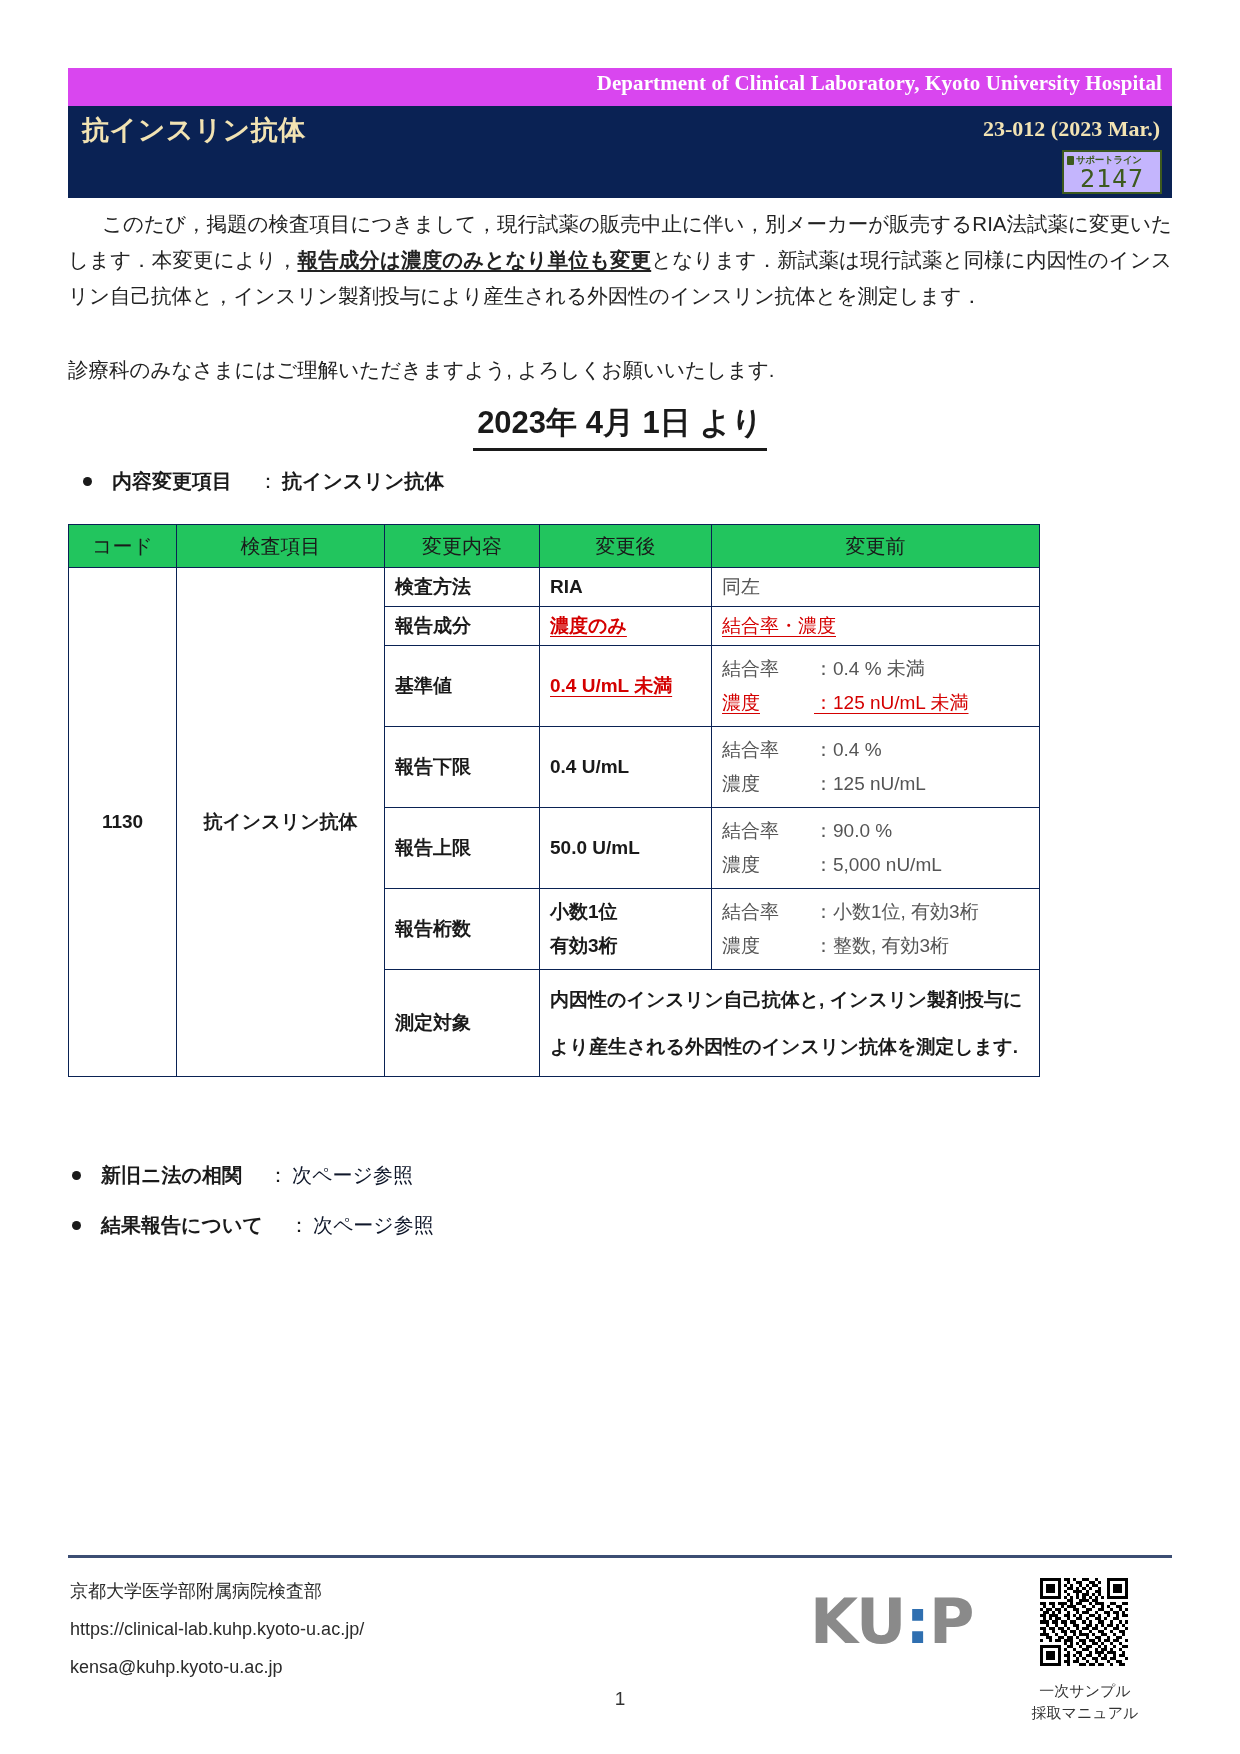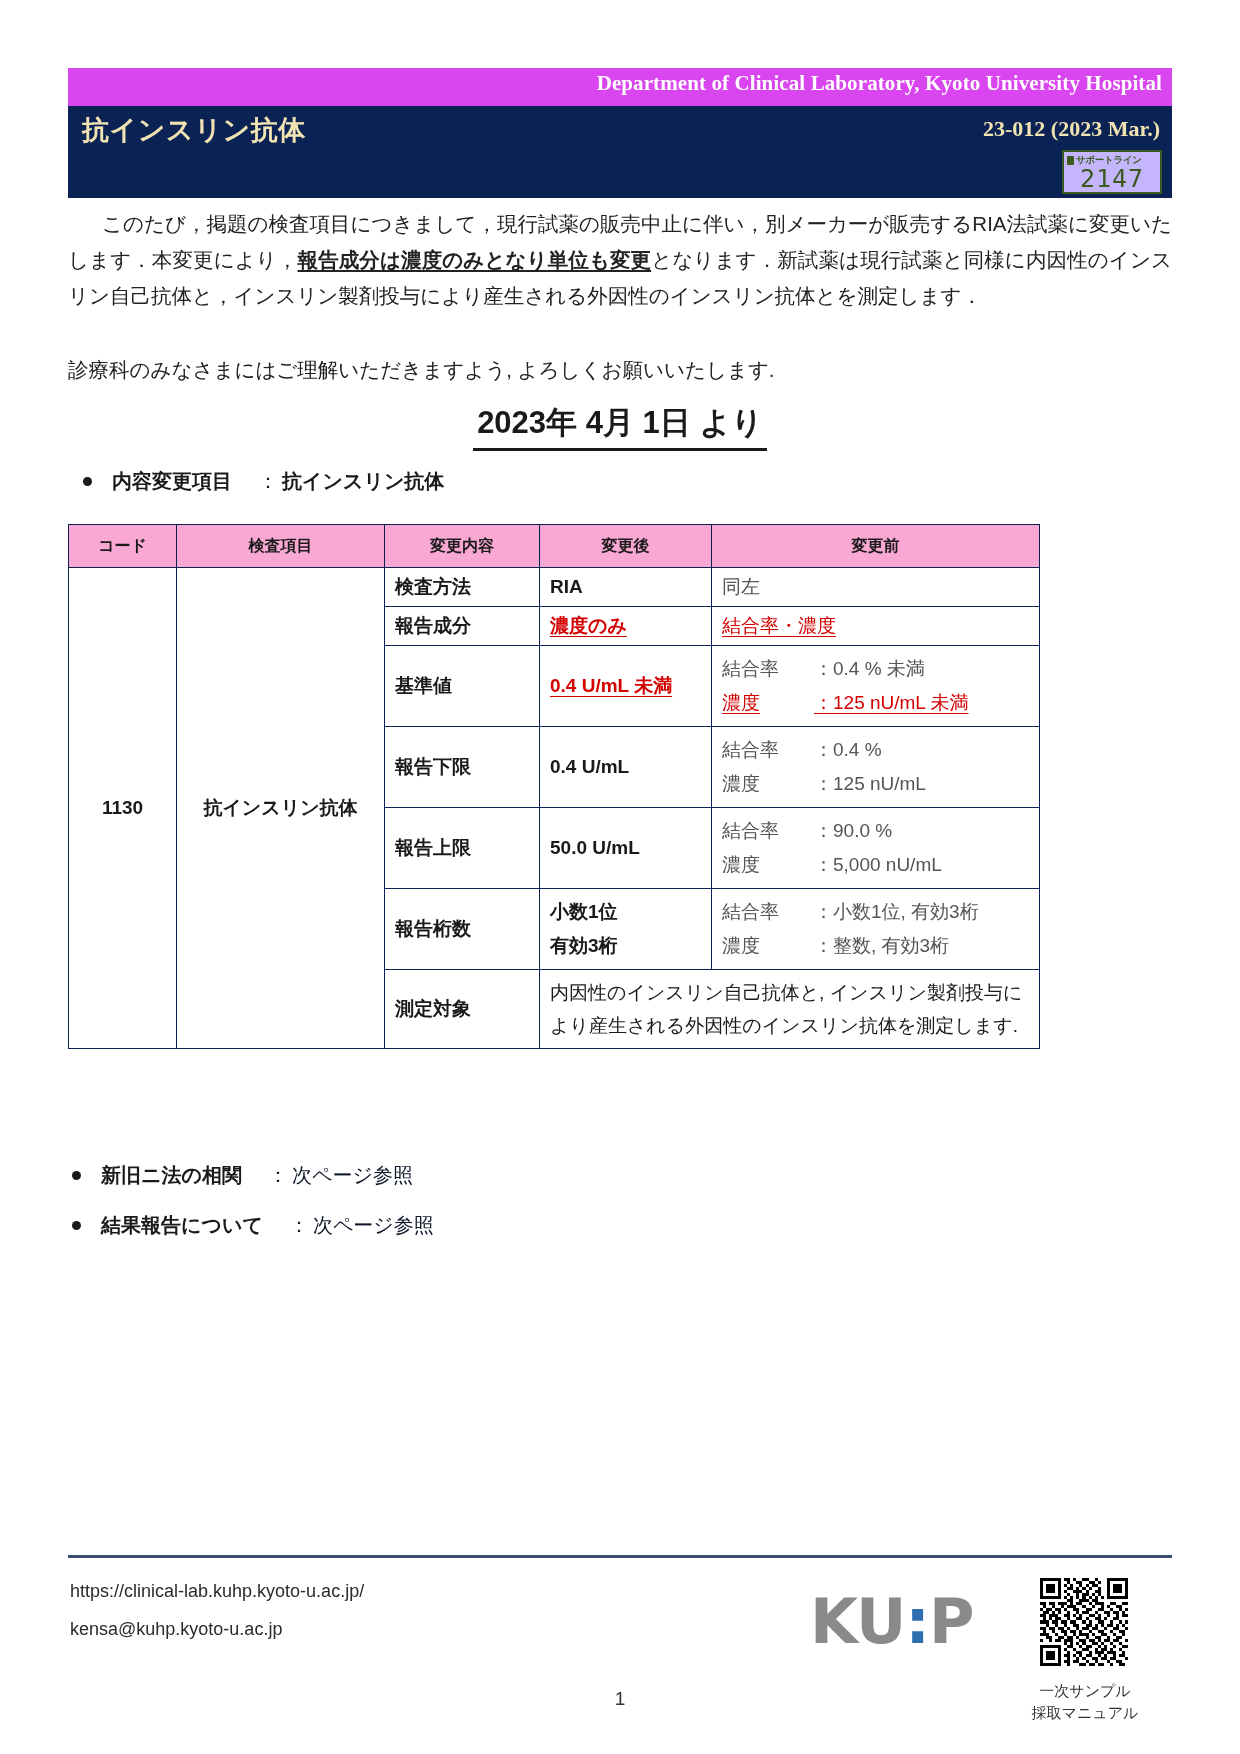--- a/index.html
+++ b/index.html
@@ -95,38 +95,38 @@
   
   table.main{
     position:absolute;left:68px;top:524px;width:971px;
     border-collapse:collapse;table-layout:fixed;
   }
   table.main td,table.main th{
     border:1.5px solid #0a2254;padding:6px 10px;vertical-align:middle;
     font-size:19px;box-sizing:border-box;
   }
   table.main thead th{
-    background:#f9a8d4;font-weight:bold;text-align:center;height:43px;
-    font-size:16px;color:#1a1a1a;
+    background:#22c55e;font-weight:normal;text-align:center;height:43px;
+    font-size:20px;color:#1a1a1a;
   }
   th.c-code{width:108px;}
   th.c-item{width:208px;}
   th.c-what{width:155px;}
   th.c-after{width:172px;}
   th.c-before{width:328px;}
   td.code,td.item{text-align:center;font-weight:bold;font-size:21px;}
   td.what{font-weight:bold;}
   td.after{font-weight:bold;}
   td.before{color:#555;}
   .red-u{color:#d40000;text-decoration:underline;text-underline-offset:4px;}
   .twoline div{line-height:34px;}
   .kv{display:flex;}
   .kv .k{width:92px;flex:none;}
   .kv .v{flex:1;}
-  td.measure{font-weight:normal;line-height:33px;font-size:19px;}
+  td.measure{font-weight:bold;line-height:47px;font-size:19px;}
 
   
   .footrule{
     position:absolute;left:68px;top:1555px;width:1104px;height:3px;
     background:#3c4e73;
   }
   .contact{
     position:absolute;left:70px;top:1572px;font-size:18px;color:#2b2b2b;
     line-height:38px;
   }
@@ -299,20 +299,21 @@
   <div class="bullet-row" id="b-2">
     <span class="bullet-dot"></span>
     <span class="bullet-label">結果報告について</span>
     <span class="bullet-sep">：</span>
     <span class="bullet-val">次ページ参照</span>
   </div>
 
   <div class="footrule"></div>
 
   <div class="contact">
+    <div>京都大学医学部附属病院検査部</div>
     <div>https://clinical-lab.kuhp.kyoto-u.ac.jp/</div>
     <div>kensa@kuhp.kyoto-u.ac.jp</div>
   </div>
 
   <div class="kup">
     <span>KU</span><span class="colon">:</span><span>P</span>
   </div>
 
   <svg class="qr" viewBox="0 0 29 29" shape-rendering="crispEdges">
     <rect width="29" height="29" fill="#ffffff"></rect>

